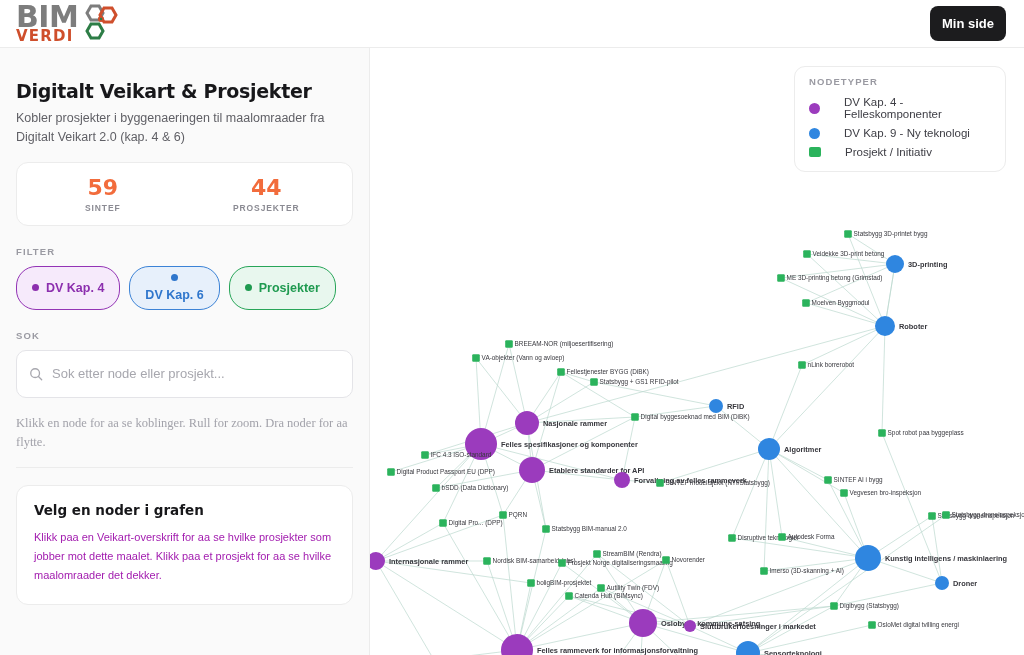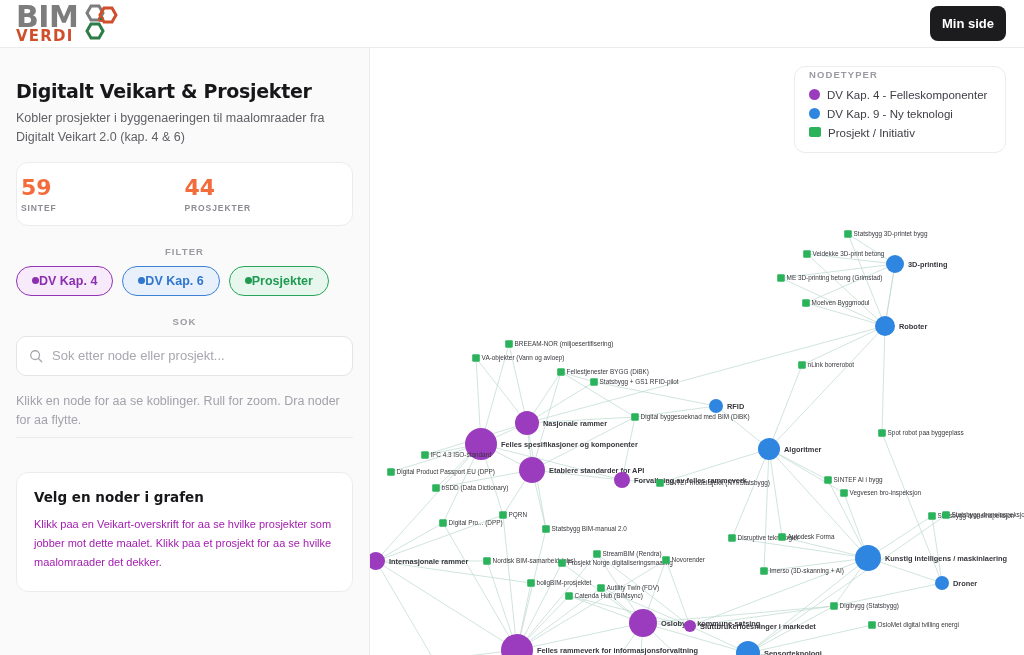--- a/index.html
+++ b/index.html
@@ -58,65 +58,66 @@
     margin-top: 12px;
   }
   .page-sub {
     font-size: 12.5px; line-height: 1.55; color: #606066;
     margin-bottom: 14px; max-width: 335px;
   }
   .stats {
     background: #ffffff; border: 1px solid #ececec; border-radius: 12px;
     display: flex; padding: 13px 4px 12px 4px; margin-bottom: 20px;
   }
-  .stat { flex: 1; }
+  .stat { flex: 1; text-align: center; }
   .stat-num {
     font-size: 22px; font-weight: 800; color: #f26c3c; line-height: 1.1;
     font-family: "DejaVu Sans", sans-serif;
   }
   .stat-lbl {
     font-size: 8.5px; letter-spacing: 0.9px; font-weight: 700;
     color: #8b8b93; margin-top: 3px;
   }
   .section-label {
     font-size: 9.5px; letter-spacing: 1.1px; font-weight: 700;
-    color: #9a9aa2; margin-bottom: 9px; text-align: center;
+    color: #9a9aa2; margin-bottom: 9px;
   }
   .chips { display: flex; gap: 9px; margin-bottom: 20px; }
   .chip {
-    display: inline-flex; align-items: center; 
+    display: inline-flex; align-items: center; gap: 7px;
     border-radius: 20px; padding: 7px 15px;
     font-size: 12.5px; font-weight: 600; cursor: pointer;
     border: 1.5px solid transparent; background: #fff;
   }
   .chip .dot { width: 7px; height: 7px; border-radius: 50%; }
   .chip-k4 { border-color: #9333b5; background: #f6eafb; color: #8c2fae; }
   .chip-k4 .dot { background: #8c2fae; }
-  .chip-k6 { border-color: #3b82d6; background: #e7f0fb; color: #2f76cc; }
+  .chip-k6 { border-color: #3b82d6; background: #e7f0fb; color: #2f76cc; flex-direction: column; }
   .chip-k6 .dot { background: #2f76cc; }
   .chip-pr { border-color: #27a558; background: #e8f7ee; color: #1f9a50; }
   .chip-pr .dot { background: #1f9a50; }
 
   .search-box {
     position: relative; background: #ffffff;
     border: 1px solid #e4e4e8; border-radius: 10px;
-    height: 40px; display: flex; align-items: center; padding: 0 12px;
+    height: 48px; display: flex; align-items: center; padding: 0 12px;
     margin-bottom: 16px;
   }
   .search-box svg { flex: 0 0 auto; margin-right: 9px; }
   .search-input {
     border: none; outline: none; background: transparent;
     font-size: 13px; color: #2a2a2e; width: 100%;
     font-family: "Liberation Sans", sans-serif;
   }
   .search-input::placeholder { color: #a7a7ae; }
   .hint {
     font-size: 12.5px; line-height: 1.55; color: #a2a2aa;
-    padding-bottom: 6px; border-bottom: 1px solid #ececec;
-    margin-bottom: 34px;
+    padding-bottom: 14px; border-bottom: 1px solid #ececec;
+    margin-bottom: 17px;
+    font-family: Liberation Serif, serif;
   }
   .info-card {
     background: #ffffff; border: 1px solid #ececec; border-radius: 12px;
     padding: 16px 17px 20px 17px;
   }
   .info-title {
     font-size: 13.5px; font-weight: 800; color: #17171a; margin-bottom: 10px;
     font-family: "DejaVu Sans", sans-serif;
   }
   .info-body { font-size: 11px; line-height: 1.72; color: #a21caf; }
@@ -124,28 +125,28 @@
   
   .graph-pane {
     flex: 1 1 auto; position: relative; background: #ffffff; overflow: hidden;
   }
   .graph-svg { position: absolute; inset: 0; width: 100%; height: 100%; }
 
   .legend {
     position: absolute; top: 18px; right: 18px;
     background: rgba(255,255,255,0.97);
     border: 1px solid #ececec; border-radius: 11px;
-    padding: 2px 16px 13px 14px; width: 212px; z-index: 5;
+    padding: 9px 16px 13px 14px; width: 212px; z-index: 5;
   }
   .legend-title {
     font-size: 9.5px; letter-spacing: 1.1px; font-weight: 700;
     color: #9a9aa2; margin-bottom: 9px;
   }
   .legend-row {
-    display: flex; gap: 7px;
+    display: flex; align-items: center; gap: 24px;
     font-size: 11.5px; color: #3d3d44; margin-bottom: 7px;
   }
   .legend-row:last-child { margin-bottom: 0; }
   .sw-circle { width: 11px; height: 11px; border-radius: 50%; flex: 0 0 11px; }
   .sw-square { width: 12px; height: 10px; border-radius: 2px; flex: 0 0 12px; }
 
   .node-label {
     font-family: "Liberation Sans", sans-serif;
     fill: #37373d; font-size: 6.4px;
   }

